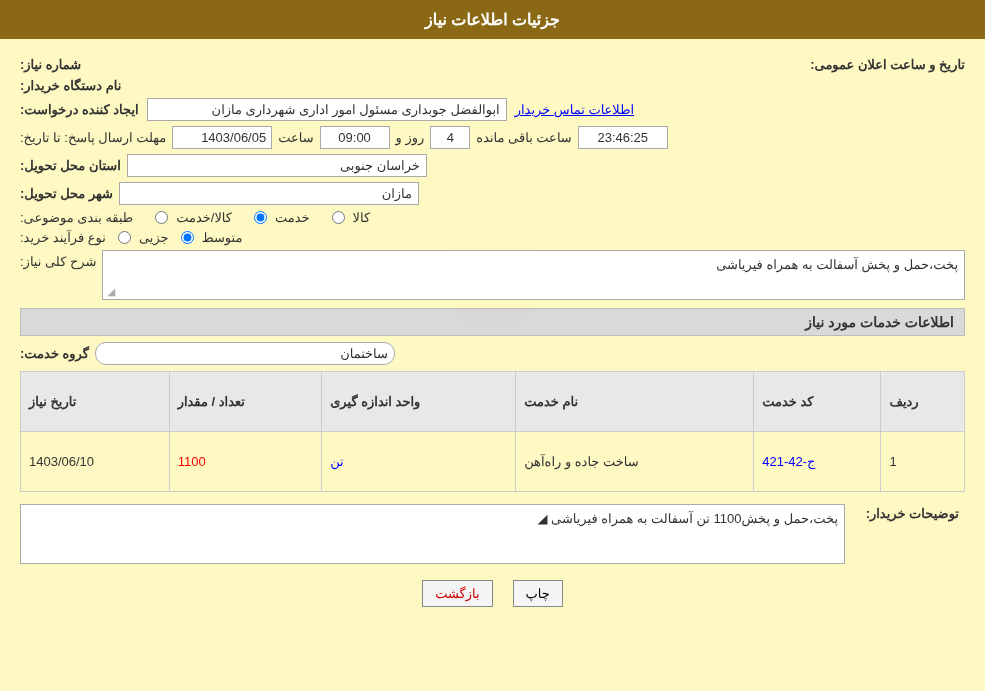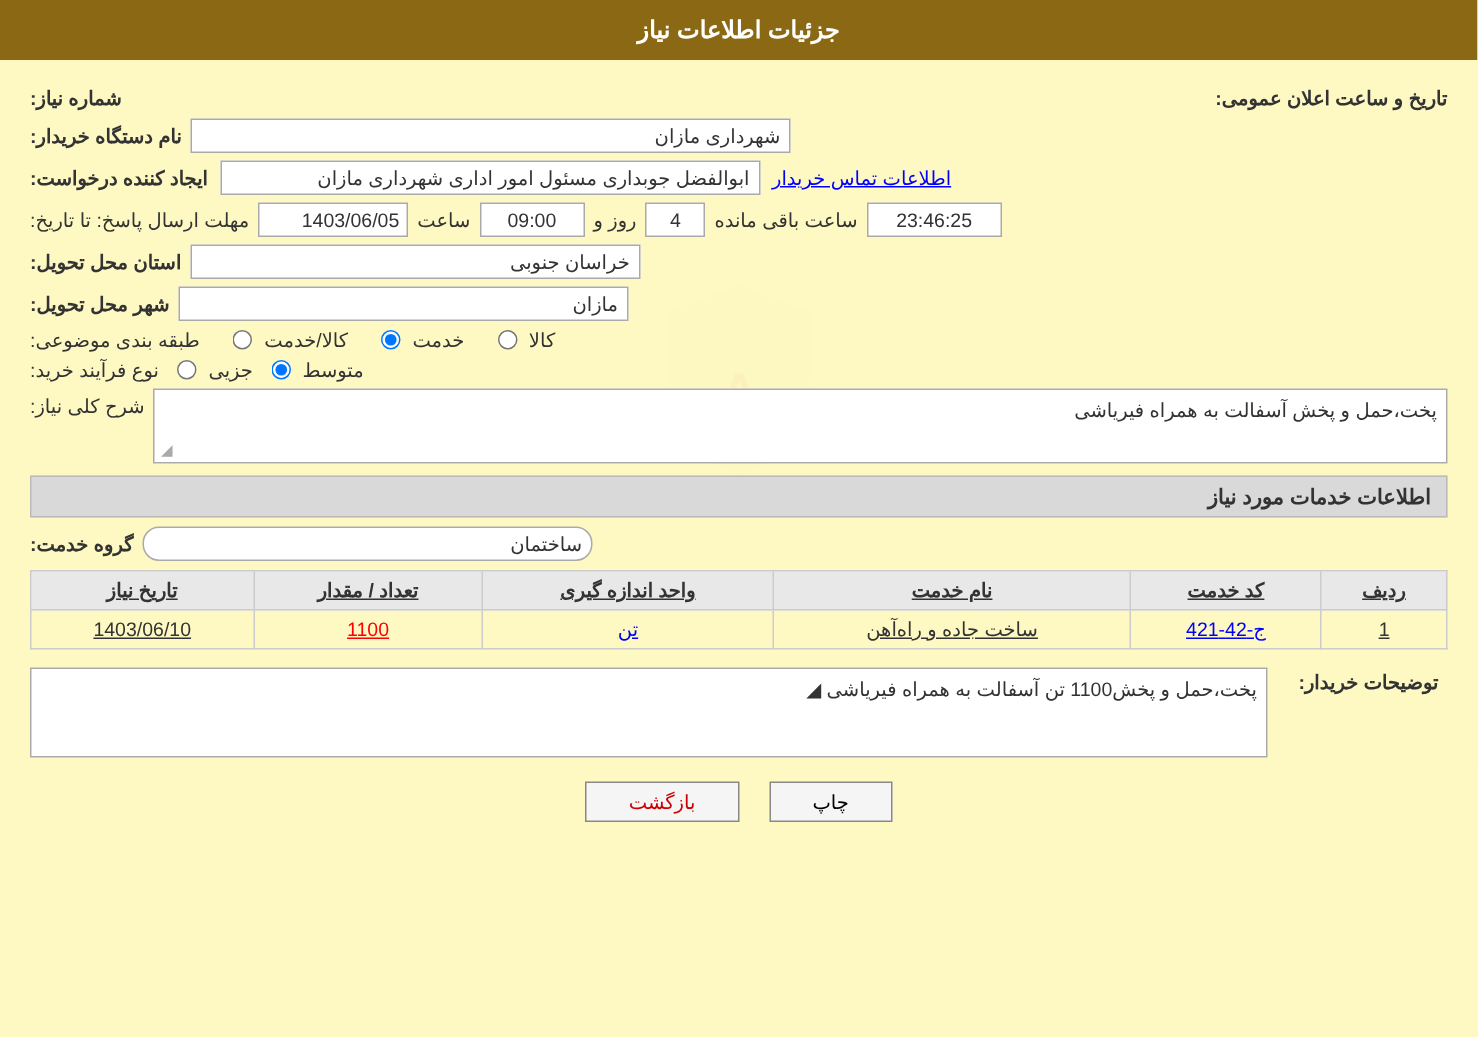--- a/index.html
+++ b/index.html
@@ -77,23 +77,22 @@
       font-size: 10px;
       color: #aaa;
     }
     .services-table {
       width: 100%;
       border-collapse: collapse;
       margin-top: 6px;
     }
     .services-table th, .services-table td {
       border: 1px solid #ccc;
-      padding: 5px 8px;
-      text-align: center;
-      text-decoration: underline;
+      padding: 22px 8px;
+      text-align: left;
     }
     .services-table th {
       background: #e8e8e8;
       font-weight: bold;
     }
     .buyer-desc-box {
       border: 1px solid #aaa;
       background: #fff;
       padding: 6px;
       min-height: 60px;
@@ -106,21 +105,21 @@
       padding: 4px 6px;
       vertical-align: top;
     }
     .btn-row {
       display: flex;
       justify-content: center;
       gap: 20px;
       margin: 16px 0;
     }
     .btn {
-      padding: 5px 28px;
+      padding: 5px 12px;
       border: 1px solid #888;
       background: #f5f5f5;
       cursor: pointer;
       font-size: 13px;
       font-family: Tahoma, Arial, sans-serif;
     }
     .btn-print {
       background: #f5f5f5;
     }
     .btn-back {
@@ -179,21 +178,20 @@
       <div class="pair">
         <span class="lbl">تاریخ و ساعت اعلان عمومی:</span>
       </div>
       <div class="pair">
         <span class="lbl">شماره نیاز:</span>
       </div>
     </div>
 
     <div class="full-row" style="justify-content:flex-end; margin-bottom:5px;">
       <div class="pair">
-        <div class="input-box" style="min-width:400px;">شهرداری مازان</div>
         <span class="lbl">نام دستگاه خریدار:</span>
       </div>
     </div>
 
     <div class="full-row" style="justify-content:flex-end; margin-bottom:5px;">
       <div class="pair" style="align-items:center; gap:8px;">
         <span class="link-blue">اطلاعات تماس خریدار</span>
         <div class="input-box" style="min-width:360px;">ابوالفضل جوبداری مسئول امور اداری شهرداری مازان</div>
         <span class="lbl">ایجاد کننده درخواست:</span>
       </div>

